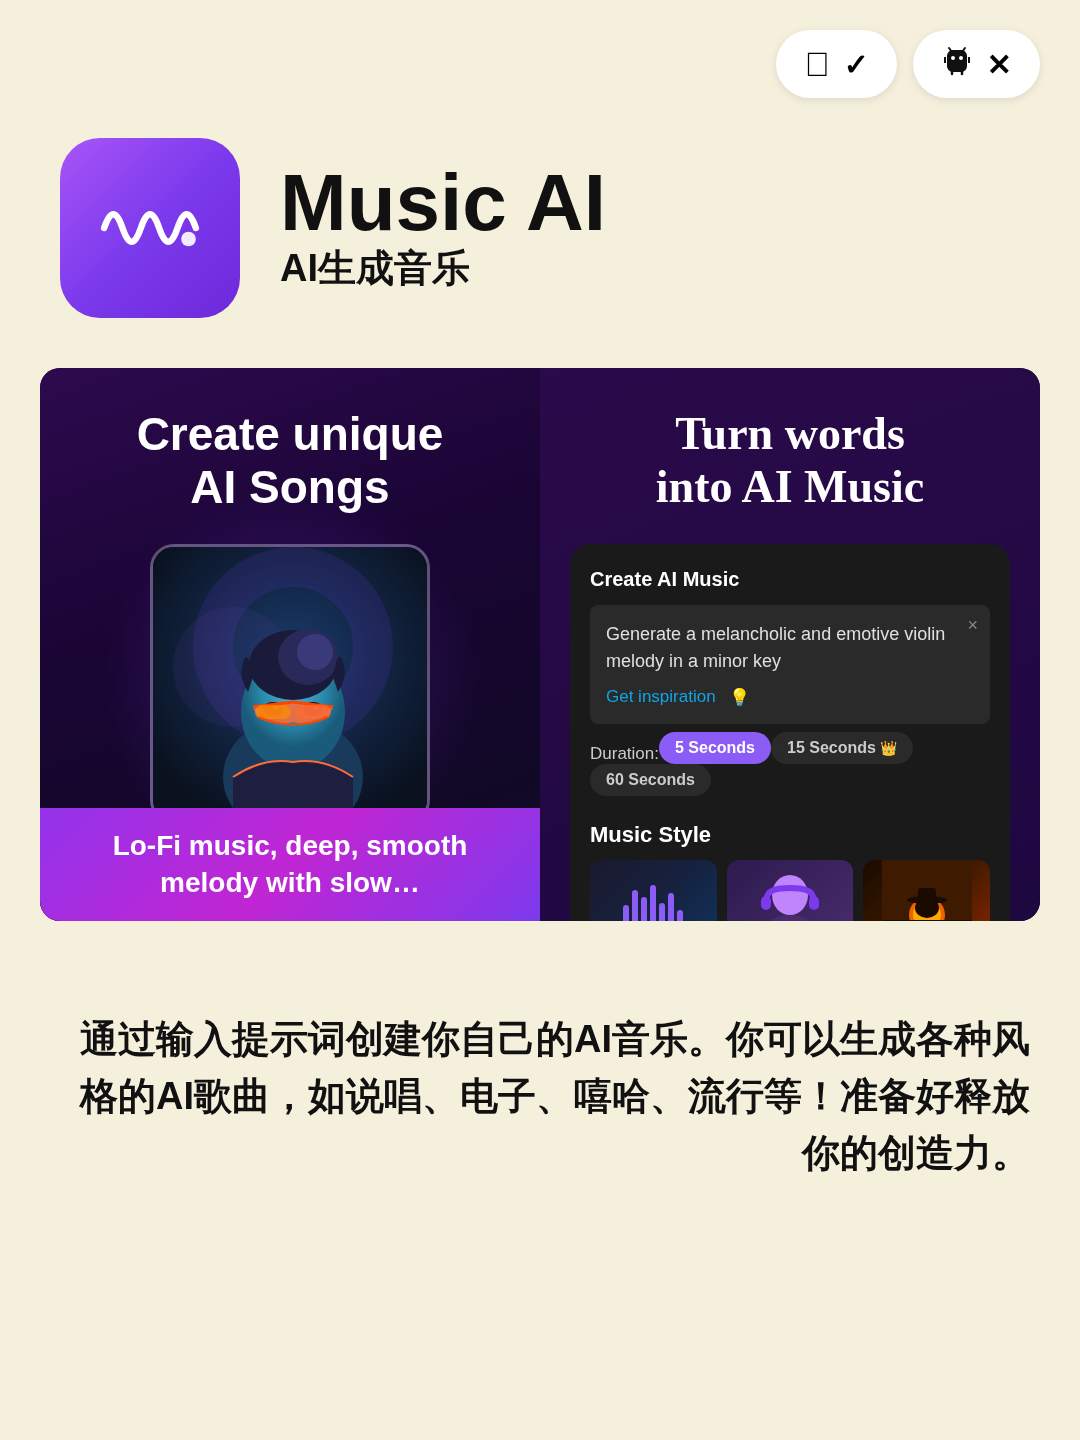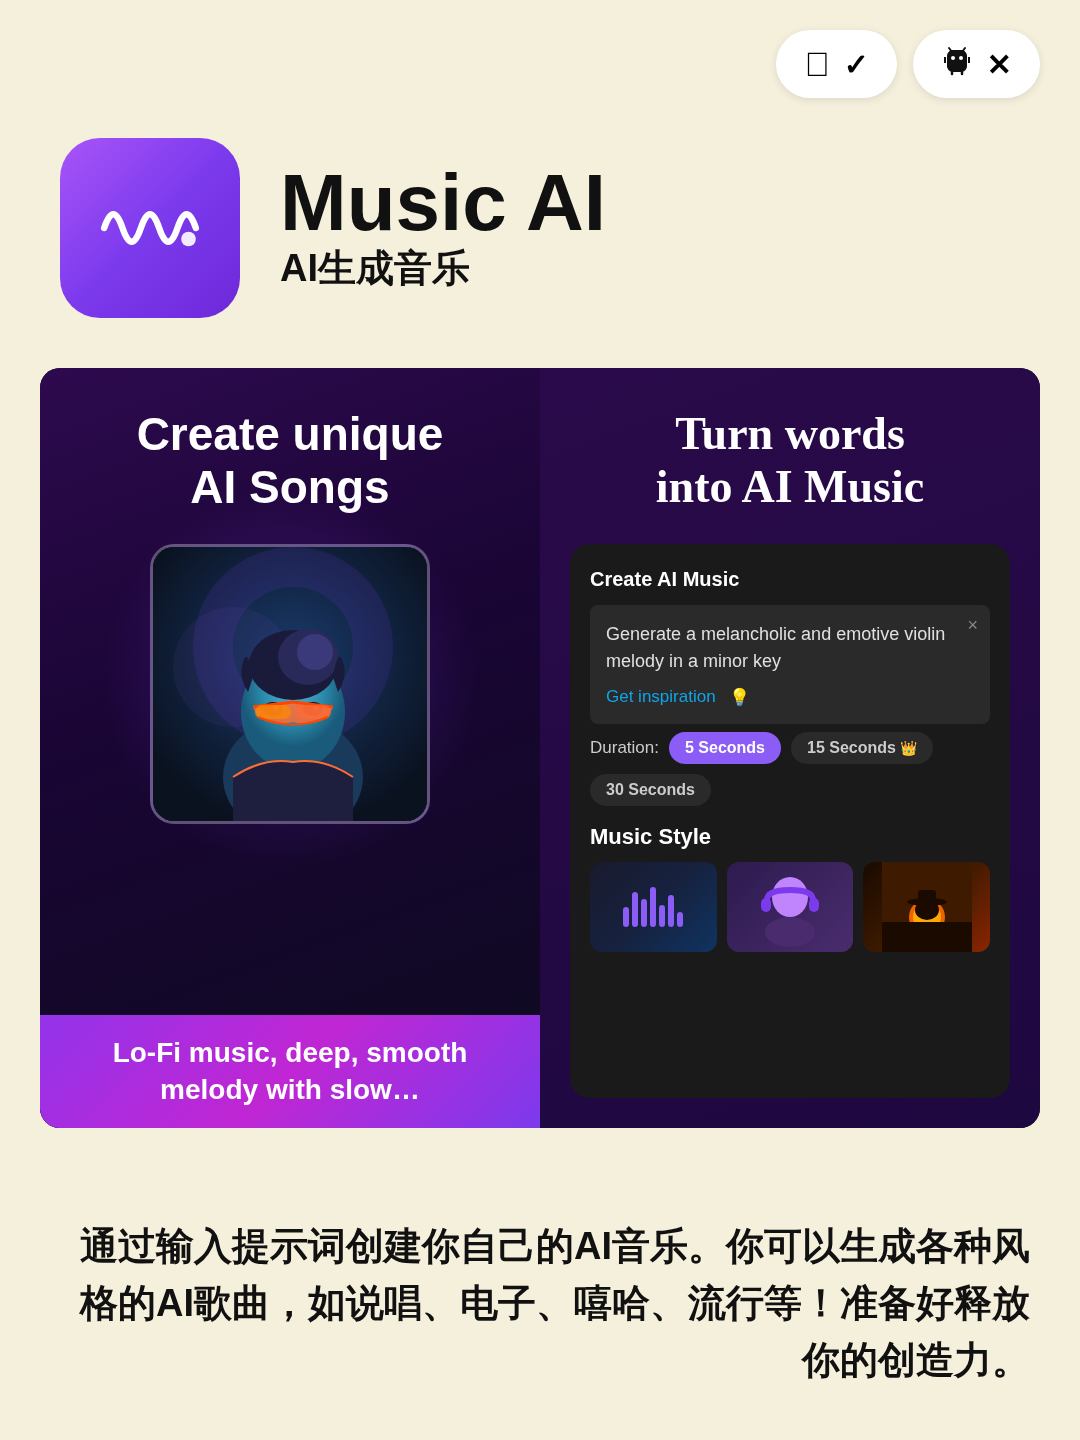--- a/index.html
+++ b/index.html
@@ -85,21 +85,21 @@
       font-weight: 700;
       color: #111;
     }
 
     
     .screenshot-container {
       margin: 0 40px 50px;
       border-radius: 20px;
       overflow: hidden;
       display: flex;
-      height: 760px;
+      height: 553px;
       background: #1a0a2e;
     }
 
     
     .left-panel {
       flex: 1;
       background: linear-gradient(160deg, #2d0a4e 0%, #1a0535 40%, #0d0a1f 100%);
       position: relative;
       display: flex;
       flex-direction: column;
@@ -232,23 +232,22 @@
       position: absolute;
       top: 10px;
       right: 12px;
       color: #888;
       font-size: 18px;
     }
 
     
     .duration-row {
       display: flex;
-      align-items: center;
-      gap: 10px;
-      margin-bottom: 18px;
+      align-items: flex-end;
+      margin-bottom: 26px;
       flex-wrap: wrap;
     }
 
     .duration-label {
       color: #ccc;
       font-size: 17px;
     }
 
     .duration-btn {
       border-radius: 20px;
@@ -464,21 +463,21 @@
         </div>
         <span class="close-btn">×</span>
       </div>
 
       <div class="duration-row">
         <span class="duration-label">Duration:</span>
         <button class="duration-btn active">5 Seconds</button>
         <button class="duration-btn inactive">
           <span>15 Seconds</span><span class="crown-icon">👑</span>
         </button>
-        <button class="duration-btn inactive">30 Seconds</button>
+        <button class="duration-btn inactive">60 Seconds</button>
       </div>
 
       <h4 class="style-title">Music Style</h4>
       <div class="style-grid">
 
         <div class="style-card style-card-1">
           <div class="sound-bars">
             <div class="sound-bar" style="height: 20px;"></div>
             <div class="sound-bar" style="height: 35px;"></div>
             <div class="sound-bar" style="height: 28px;"></div>

